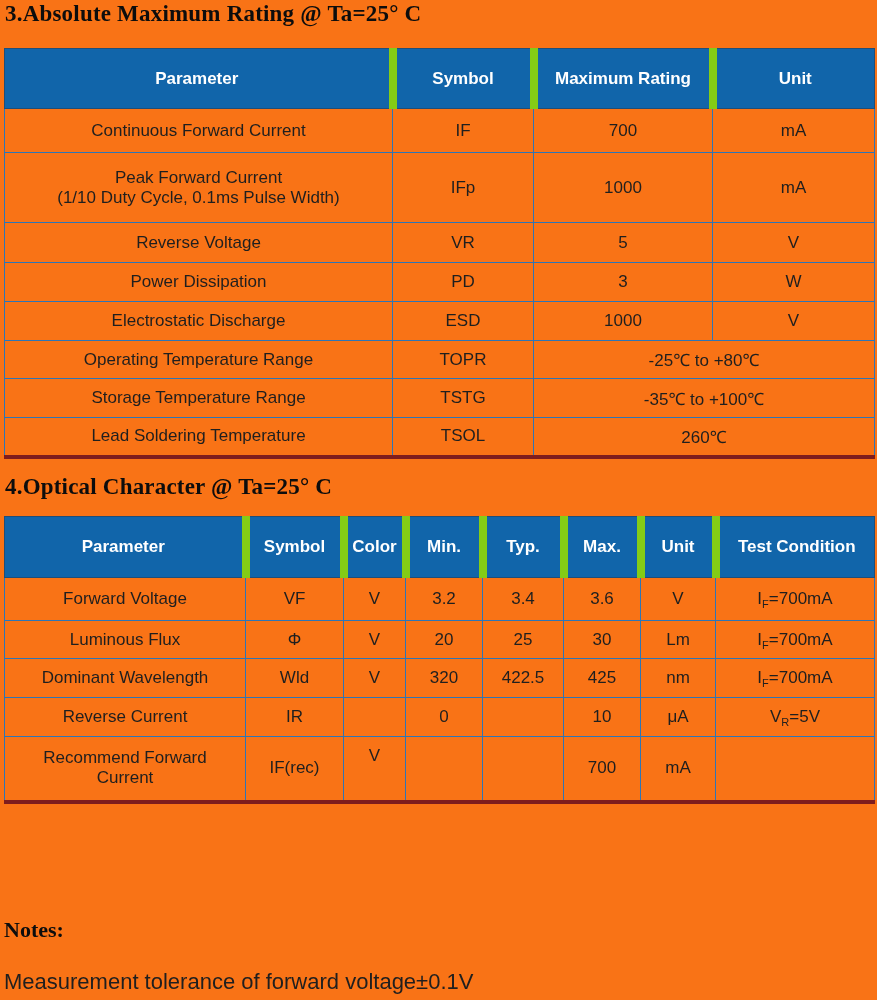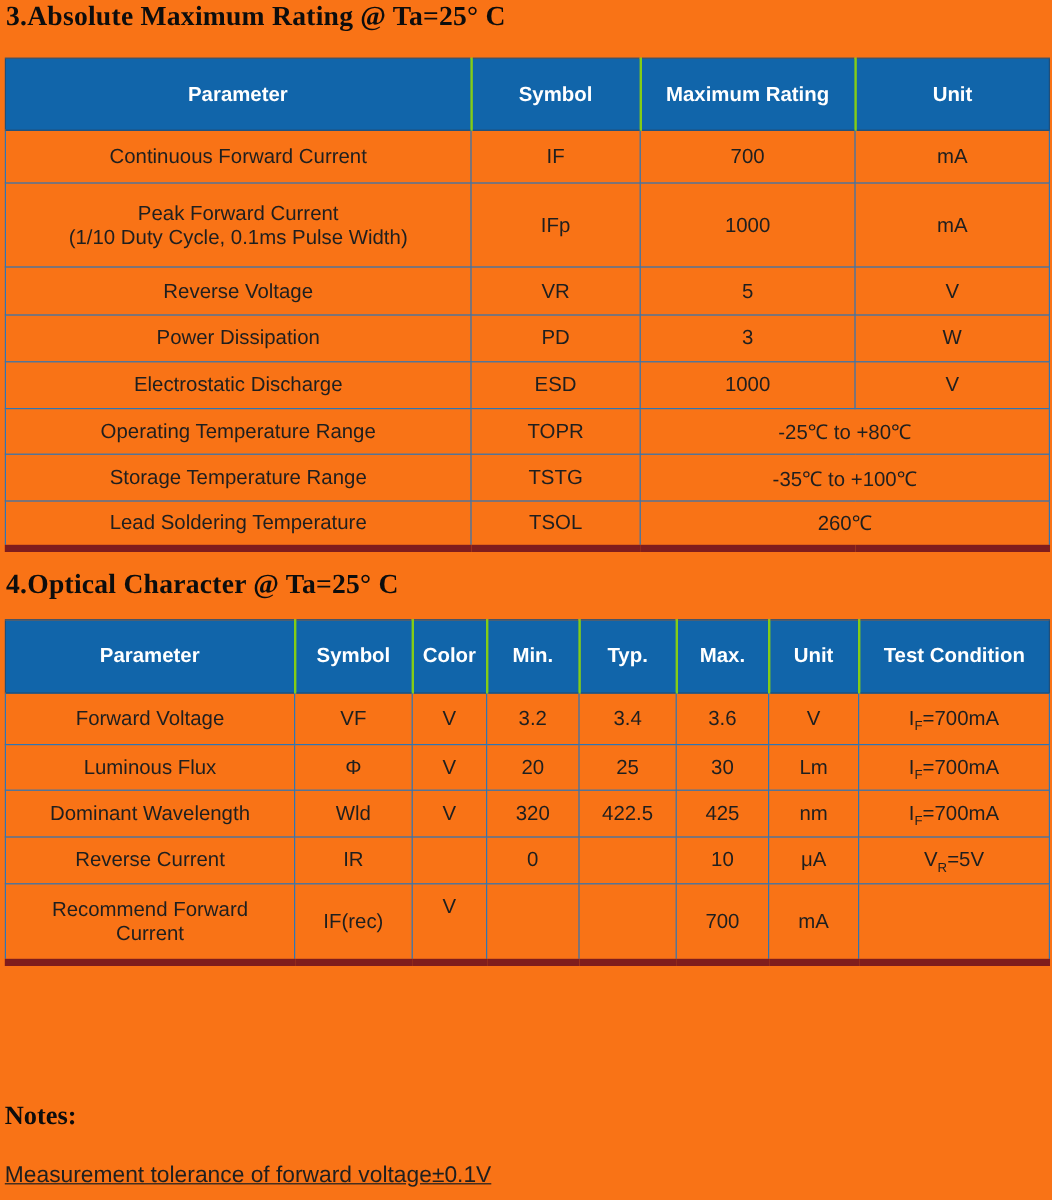--- a/index.html
+++ b/index.html
@@ -21,45 +21,45 @@
     border:1px solid #1f4e79;
   }
   #table1 { top:48px; }
   #table2 { top:516px; }
 
   th {
     background:#1165aa; color:#ffffff; font-weight:bold; font-size:17px;
     text-align:center; vertical-align:middle; padding:14px 2px;
     border-top:1px solid #1f4e79; border-bottom:1px solid #1f4e79;
   }
-  th + th { border-left:2px solid #84cc16; }
+  th + th { border-left:8px solid #84cc16; }
 
   td {
     border:1px solid #2e75b6;
     font-size:17px; text-align:center; vertical-align:middle;
     padding:2px 4px; color:#1f1f1f; overflow:hidden;
   }
-  tbody tr:last-child td { border-bottom:6px solid #7f1d1d; }
+  tbody tr:last-child td { border-bottom:4px solid #7f1d1d; }
 
   .h60{height:60px} .h61{height:61px}
   .h70{height:70px} .h65{height:65px}
   .h44{height:44px} .h43{height:43px}
   .h40{height:40px} .h39{height:39px} .h38{height:38px}
 
   .vtop { vertical-align:top; padding-top:9px; }
   sub.sb { font-size:11px; line-height:0; }
 
   .notes-title {
     position:absolute; left:4px; top:917px;
     font-family:"Liberation Serif", serif; font-weight:bold;
     font-size:22px; color:#0d0d0d;
   }
   .notes-line {
     position:absolute; left:4px; top:969px;
-    font-size:19px; color:#1f1f1f;text-decoration:underline;
+    font-size:22px; color:#1f1f1f;
   }
 </style>
 </head>
 <body>
 
 <div class="page">
 
   <div class="sec-title" id="title1">3.Absolute Maximum Rating @ Ta=25° C</div>
 
   <table id="table1">

